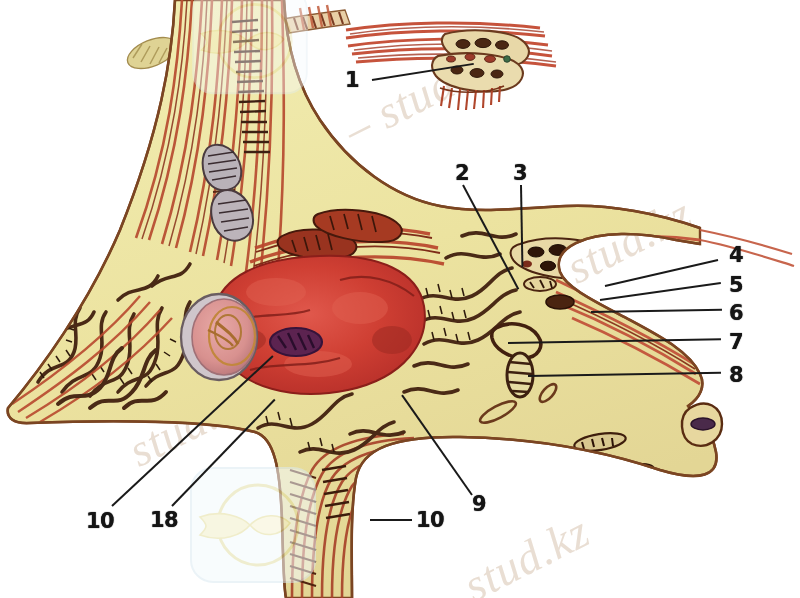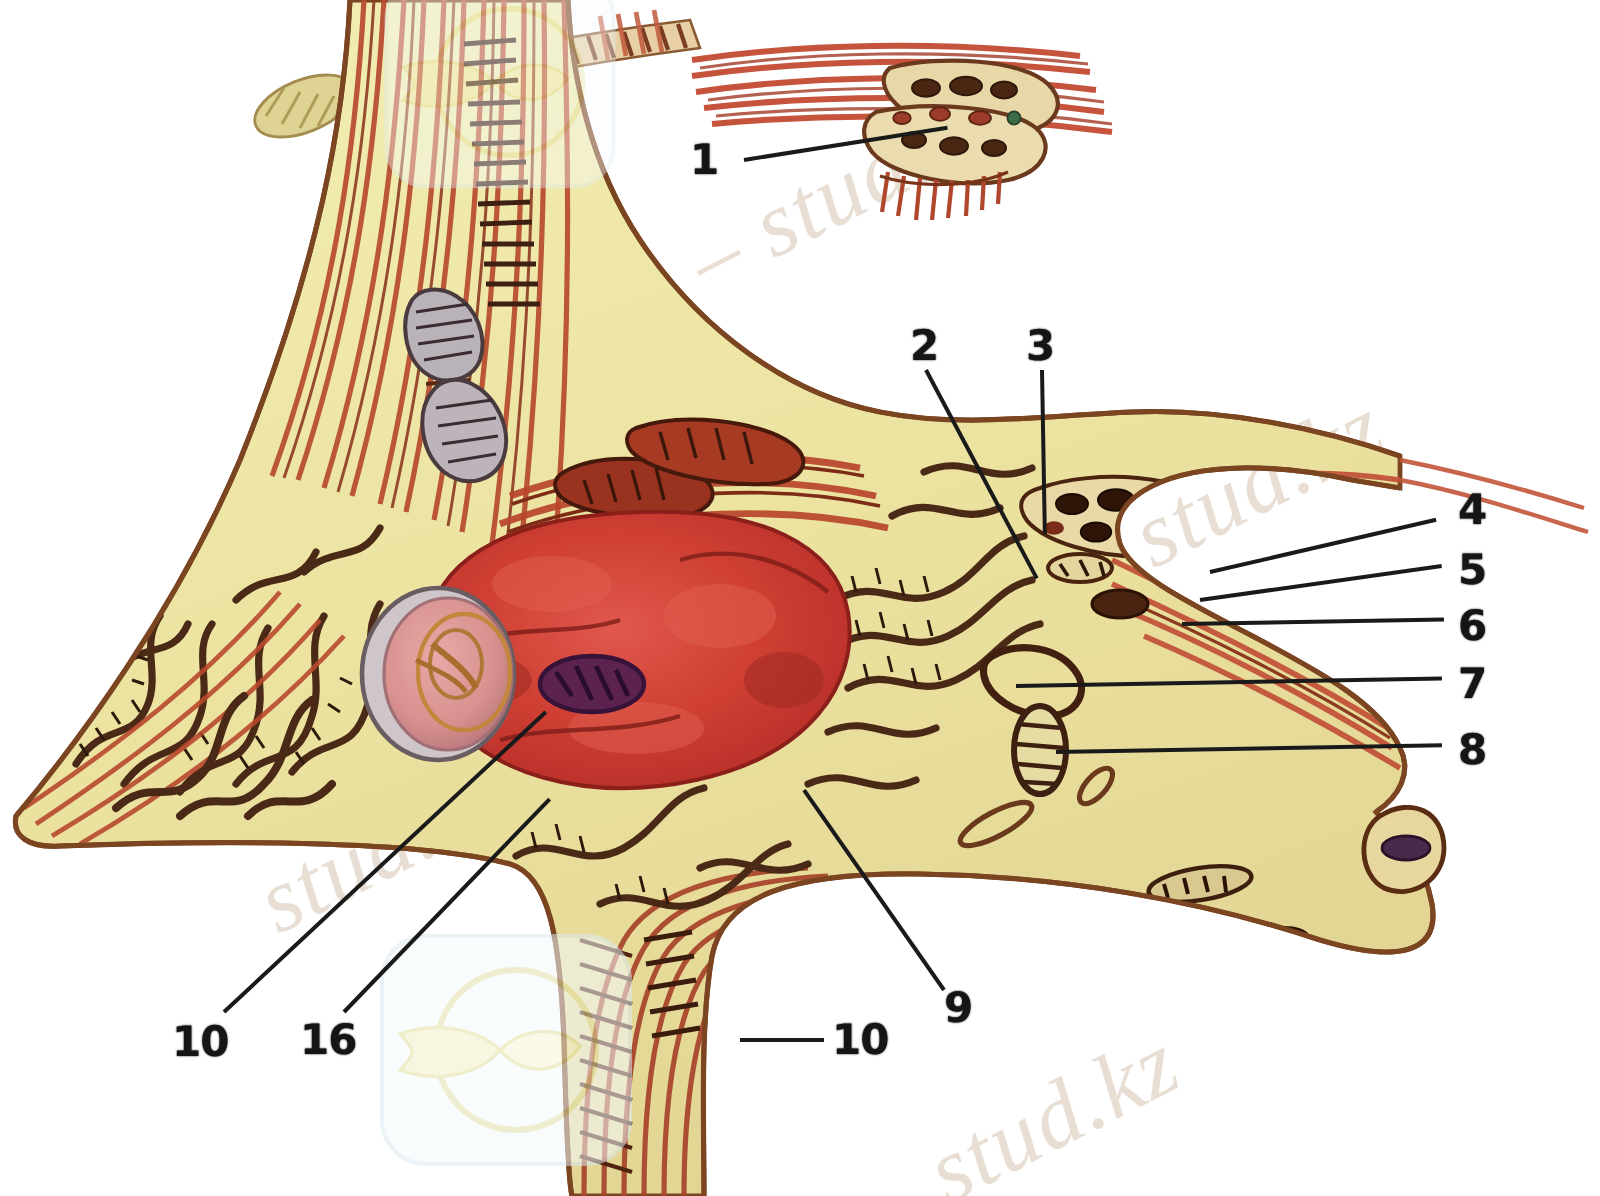--- a/index.html
+++ b/index.html
@@ -551,18 +551,18 @@
     <div class="num" style="left:345px;top:70px;">1</div>
     <div class="num" style="left:455px;top:163px;">2</div>
     <div class="num" style="left:513px;top:163px;">3</div>
     <div class="num" style="left:729px;top:245px;">4</div>
     <div class="num" style="left:729px;top:275px;">5</div>
     <div class="num" style="left:729px;top:303px;">6</div>
     <div class="num" style="left:729px;top:332px;">7</div>
     <div class="num" style="left:729px;top:365px;">8</div>
     <div class="num" style="left:472px;top:494px;">9</div>
     <div class="num" style="left:416px;top:510px;text-align:center;">10</div>
-    <div class="num" style="left:150px;top:510px;">16</div>
+    <div class="num" style="left:150px;top:510px;">18</div>
     <div class="num" style="left:86px;top:511px;">10</div>
   </div>
 
 
 </div>
 
 </body></html>

